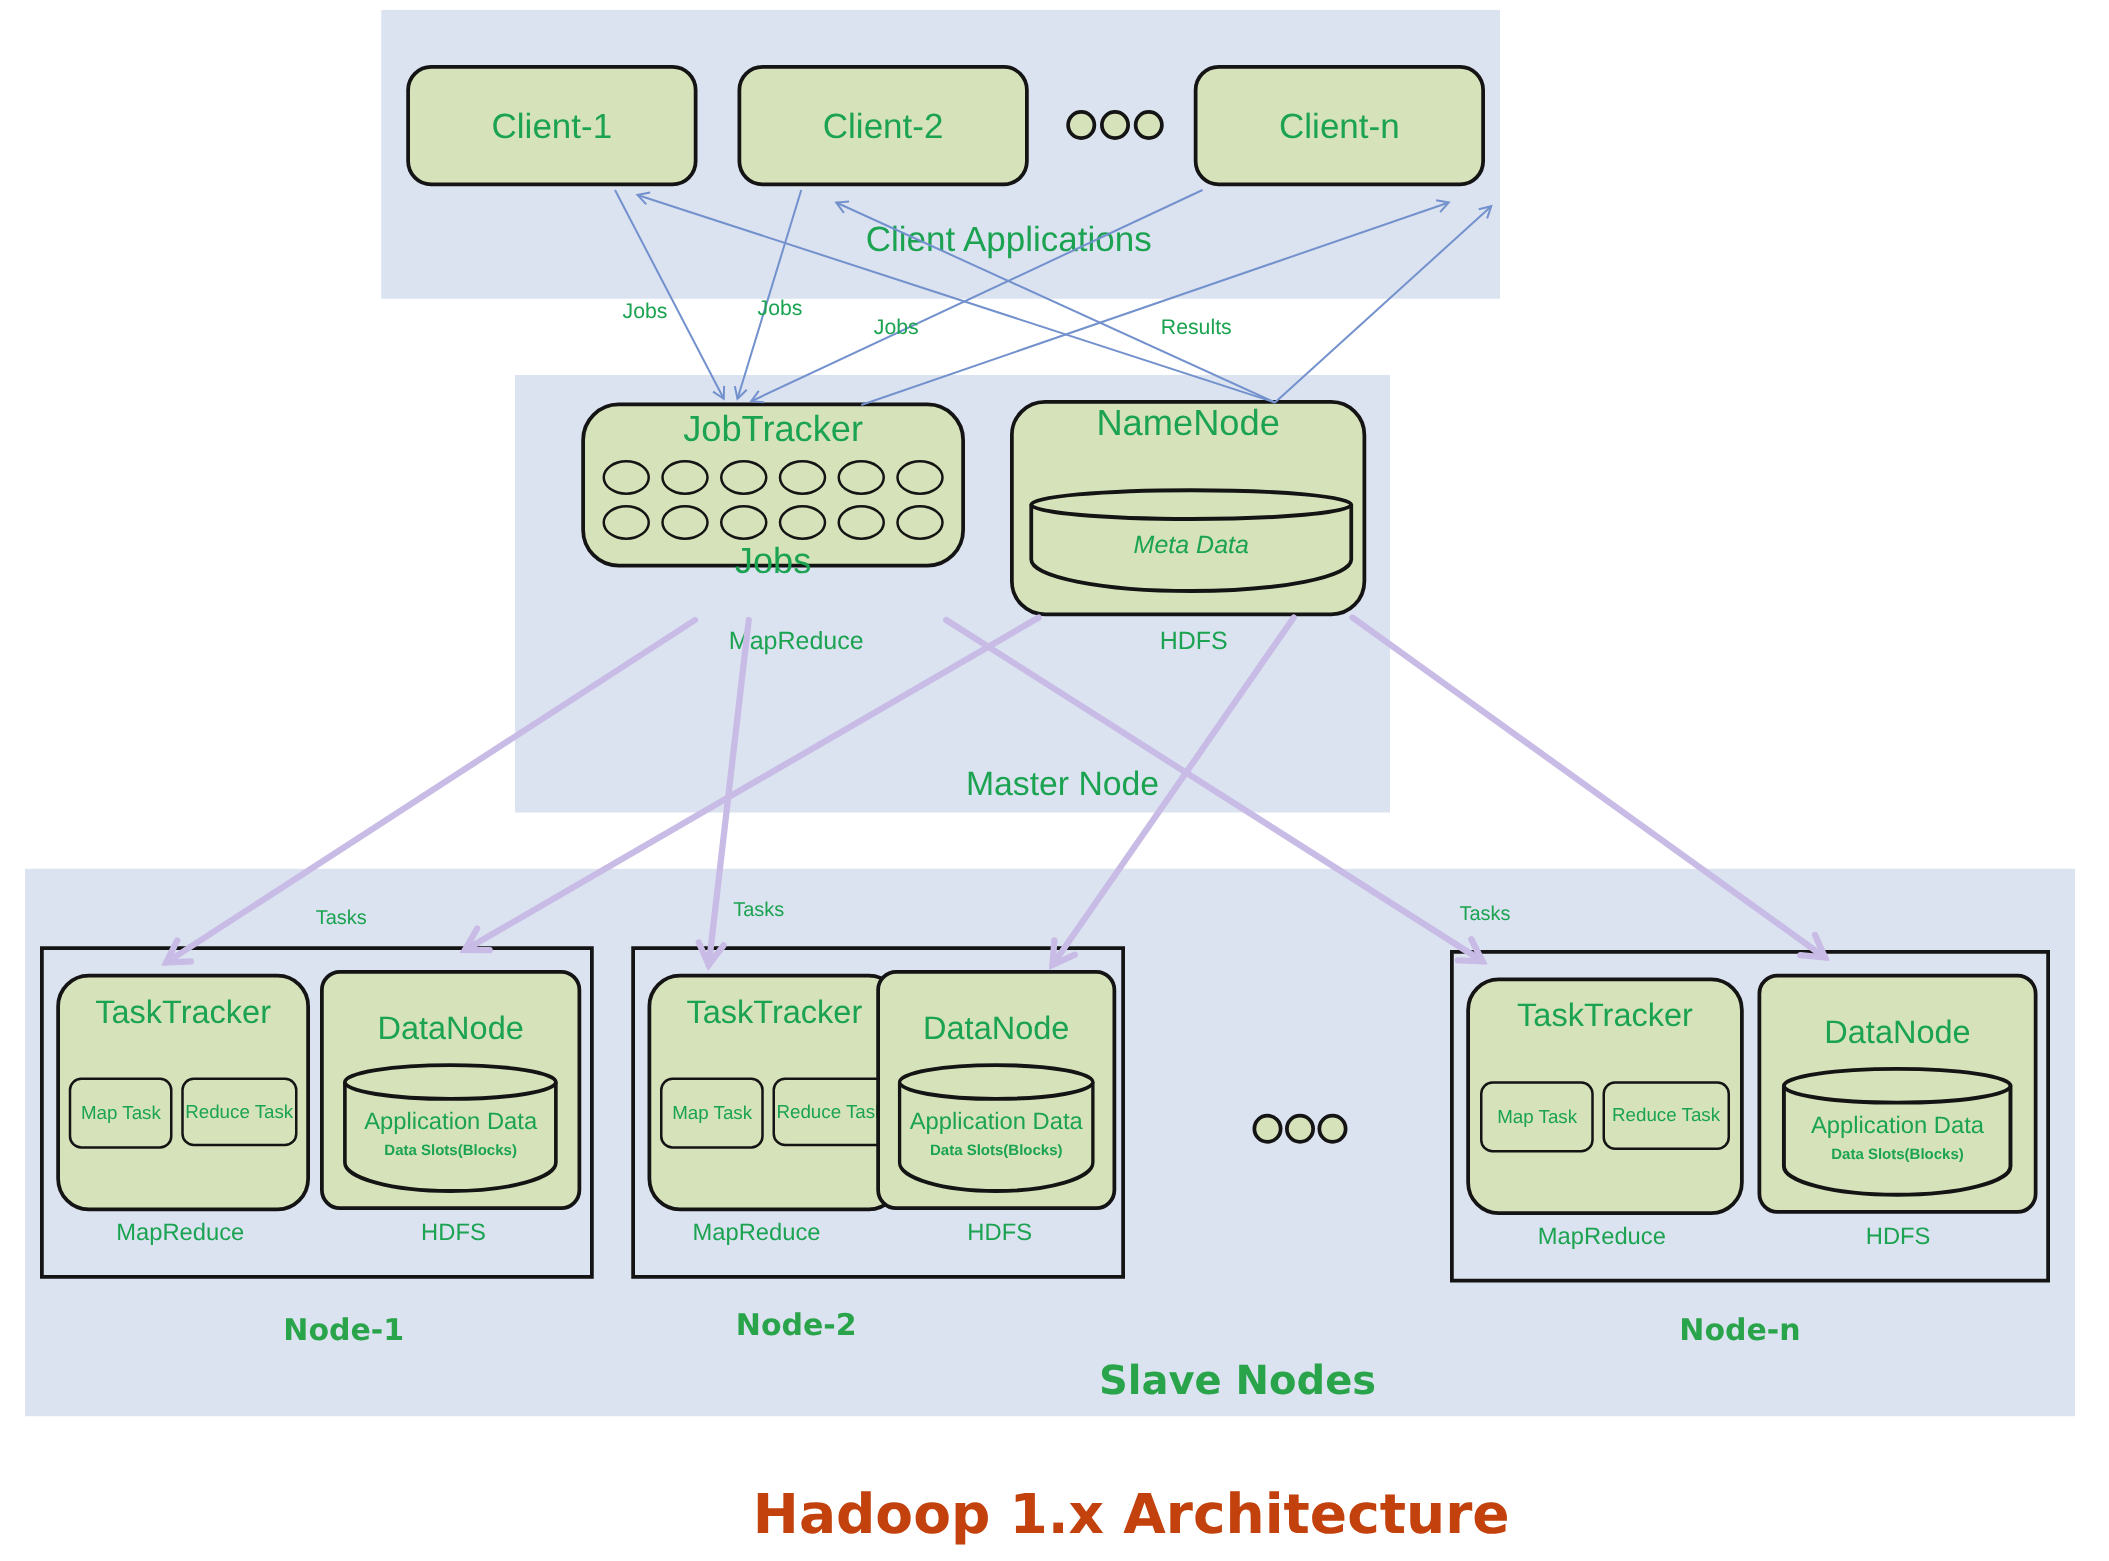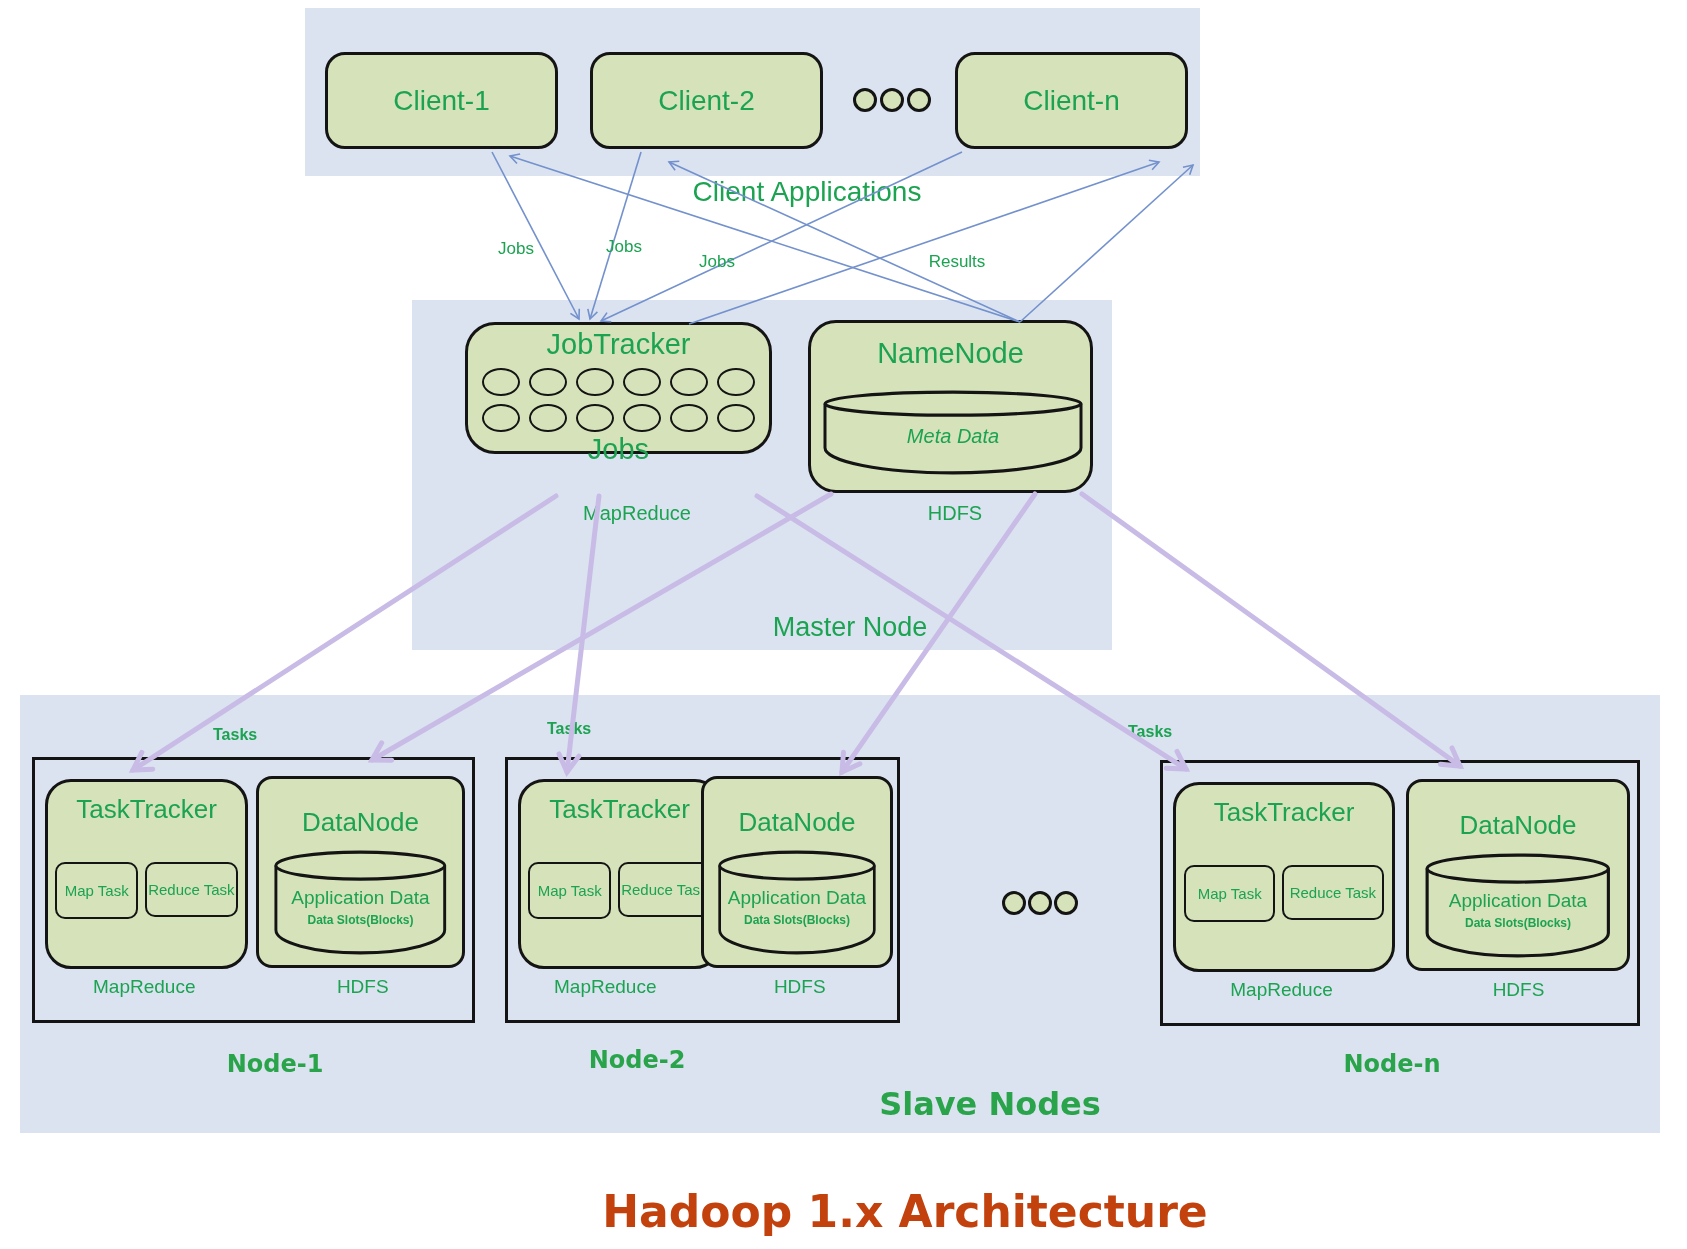--- a/index.html
+++ b/index.html
@@ -1,49 +1,49 @@
 <!DOCTYPE html>
 <html><head>
 <meta charset="utf-8">
 <style>
   html,body{margin:0;padding:0;background:#ffffff;}
   #canvas{position:relative;width:1687px;height:1249px;background:#ffffff;overflow:hidden;
           font-family:"Liberation Sans", sans-serif;}
   .sec{position:absolute;background:#dbe3f0;}
-  .sec-clients{left:305px;top:8px;width:895px;height:168px;}
+  .sec-clients{left:305px;top:8px;width:895px;height:231px;}
   .sec-master{left:412px;top:300px;width:700px;height:350px;}
   .sec-slaves{left:20px;top:695px;width:1640px;height:438px;}
   .green-text{color:#1ba351;}
   .gbox{position:absolute;background:#d6e3ba;border:3.5px solid #141414;box-sizing:border-box;}
   .client-box{width:233px;height:97px;top:44px;border-radius:20px;display:flex;align-items:center;justify-content:center;font-size:28px;}
   .cb1{left:20px;} .cb2{left:275px;margin-left:10px;} .cbn{left:650px;}
   .dot{position:absolute;width:24px;height:24px;border-radius:50%;background:#d6e3ba;border:3px solid #141414;box-sizing:border-box;top:80px;}
   .cd1{left:548px;} .cd2{left:575px;} .cd3{left:602px;}
   .sec-label{position:absolute;text-align:center;}
   .clients-label{left:292px;top:168px;width:420px;font-size:28px;}
   .edge-label{position:absolute;width:110px;text-align:center;font-size:17px;z-index:6;}
   .el-jobs1{left:461px;top:239px;} .el-jobs2{left:569px;top:237px;}
   .el-jobs3{left:662px;top:252px;} .el-results{left:902px;top:252px;}
   
   .jt{left:53px;top:22px;width:307px;height:132px;border-radius:30px;display:flex;flex-direction:column;align-items:center;}
   .jt-title{font-size:29px;margin-top:3px;}
   .ovals{display:grid;grid-template-columns:repeat(6,38px);gap:8px 9px;margin-top:7px;}
   .oval{width:38px;height:28px;border:2.5px solid #141414;border-radius:50%;box-sizing:border-box;}
   .jt-jobs{font-size:29px;margin-top:1px;}
   .nn{left:396px;top:20px;width:285px;height:173px;border-radius:28px;}
-  .nn-title{display:block;text-align:center;margin-top:14px;font-size:29px;}
+  .nn-title{display:block;text-align:center;font-size:29px;}
   .cyl{position:absolute;}
   .nn-cyl{left:11px;top:66px;width:262px;height:88px;}
   .cyl svg{position:absolute;left:0;top:0;width:100%;height:100%;}
   .nn-cyl .cyl-mid{position:absolute;left:0;right:0;top:36px;text-align:center;font-size:20px;font-style:italic;}
   .master-mr{left:135px;top:202px;width:180px;font-size:20px;}
   .master-hdfs{left:453px;top:202px;width:180px;font-size:20px;}
   .master-label{left:288px;top:312px;width:300px;font-size:27px;}
   
-  .tasks-label{position:absolute;width:120px;text-align:left;font-size:16px;font-weight:700;}
+  .tasks-label{position:absolute;width:120px;text-align:center;font-size:16px;font-weight:400;}
   .tl1{left:193px;top:31px;} .tl2{left:527px;top:25px;} .tl3{left:1108px;top:28px;}
   .node{position:absolute;top:62px;height:266px;border:3px solid #141414;box-sizing:border-box;}
   .n1{left:12px;width:443px;} .n2{left:485px;width:395px;} .n3{left:1140px;width:480px;top:65px;}
   .tt{top:19px;height:190px;border-radius:26px;}
   .n1 .tt{left:10px;width:203px;} .n2 .tt{left:10px;width:203px;} .n3 .tt{left:10px;width:222px;}
   .dn{top:16px;height:192px;border-radius:16px;}
   .n1 .dn{left:221px;width:209px;} .n2 .dn{left:193px;width:192px;} .n3 .dn{left:243px;width:224px;}
   .tt-title{display:block;text-align:center;margin-top:12px;font-size:26px;}
   .task-row{position:absolute;left:0;right:0;top:80px;display:flex;justify-content:center;gap:7px;}
   .task-box{background:#d6e3ba;border:2.5px solid #141414;border-radius:10px;height:57px;box-sizing:border-box;

